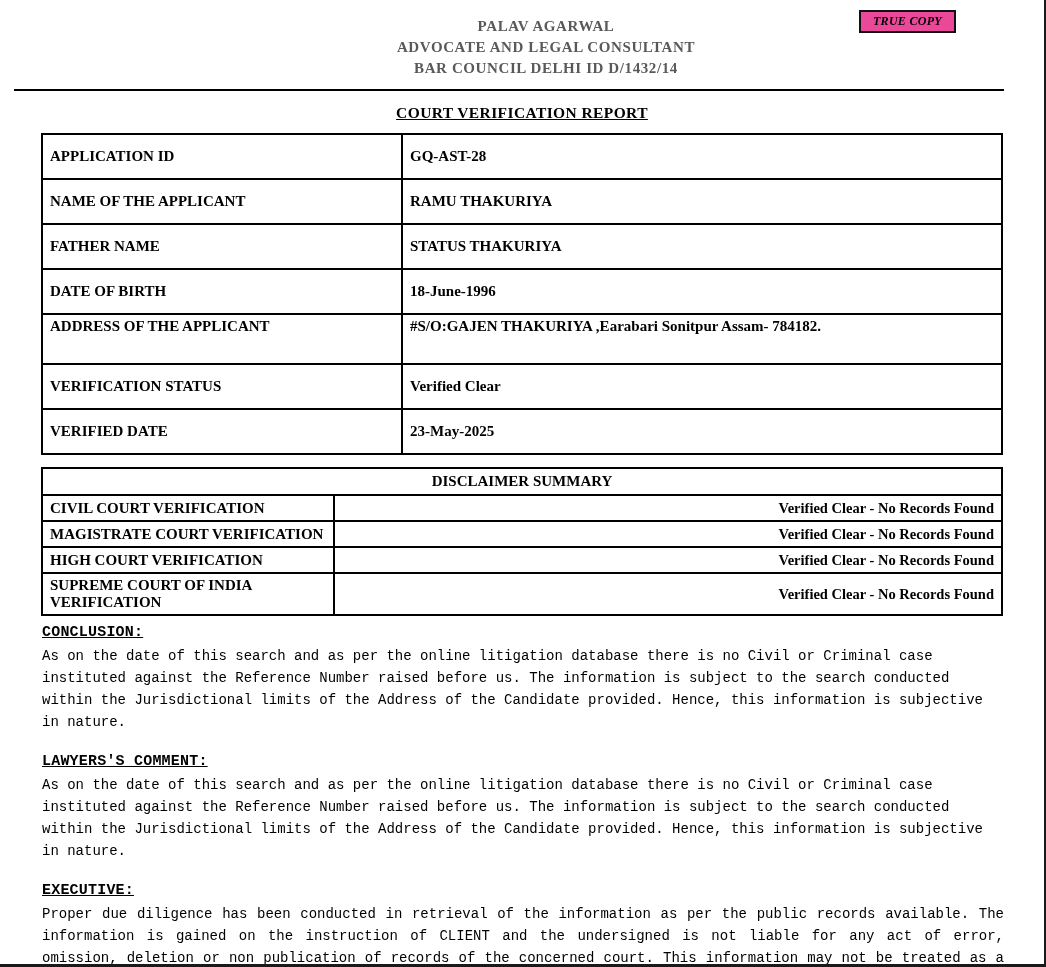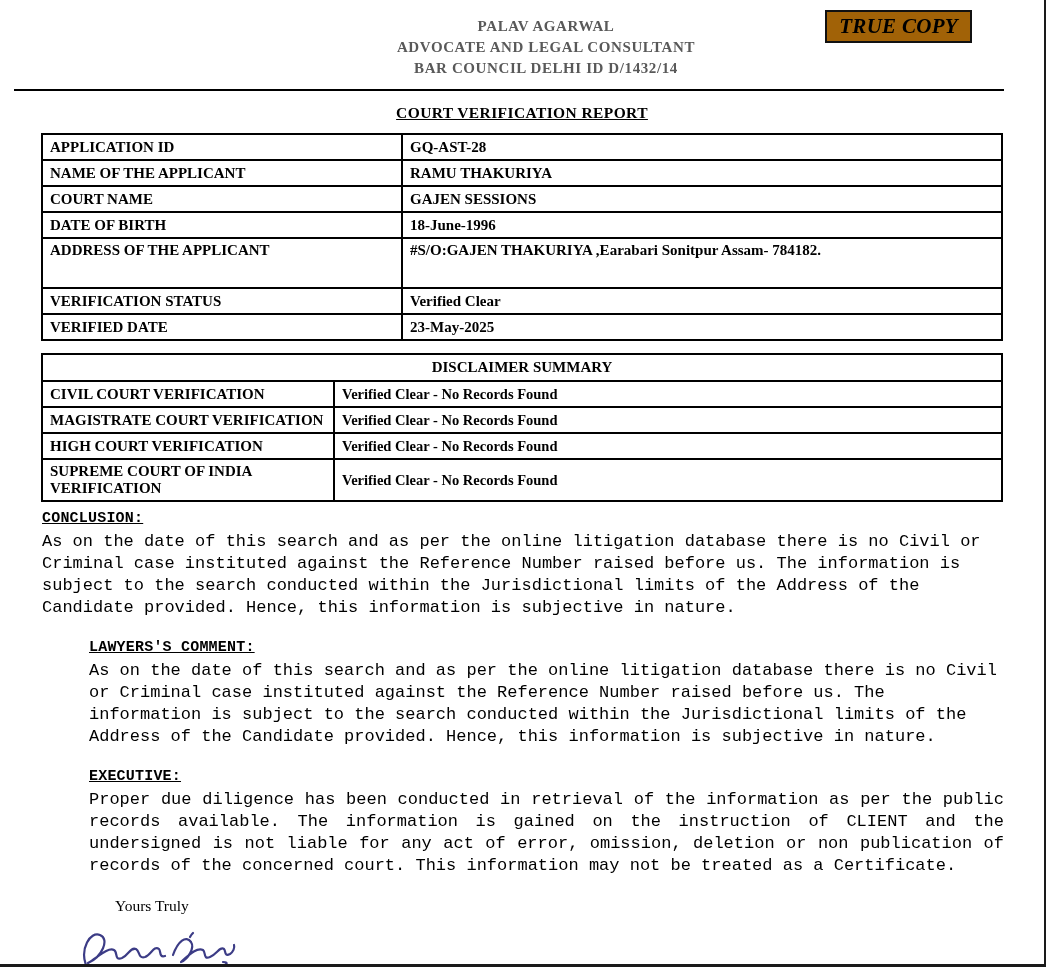--- a/index.html
+++ b/index.html
@@ -8,48 +8,48 @@
     position:relative;
     width:1046px; height:967px;
     background:#fff;
     border-right:2px solid #1a1a1a;
     border-bottom:3px solid #1a1a1a;
     overflow:hidden;
   }
   
   .letterhead { text-align:center; padding-top:16px; color:#595959; font-weight:bold; font-size:15px; letter-spacing:0.6px; line-height:21px;padding-left:48px; }
   .true-copy {
-    position:absolute; top:10px; right:72px;
+    position:absolute; top:10px; right:88px;
     border:2px solid #111; padding:2px 12px;
-    font-style:italic; font-weight:bold; font-size:21px; color:#000;
-    background:#a16207; letter-spacing:0.3px;
+    font-style:italic; font-weight:bold; font-size:12px; color:#000;
+    background:#ec4899; letter-spacing:0.3px;
   }
   .head-rule { border:none; border-top:2px solid #000; margin:10px 40px 0 14px; width:990px; }
   .report-title { text-align:center; font-weight:bold; font-size:15.5px; letter-spacing:0.4px; margin-top:13px; text-decoration:underline; }
 
   
   table { border-collapse:collapse; margin:0 auto; width:962px; }
   .tbl1 { margin-top:11px; }
   .tbl2 { margin-top:12px; }
   td, th { border:2px solid #000; font-size:15px; padding:3px 7px; vertical-align:middle; }
   .tbl1 td.lbl { width:360px; font-weight:bold; }
   .tbl1 td.val { font-weight:bold; }
   .tbl1 tr.addr td { height:50px; vertical-align:top; }
-  .tbl1 tr { height:26px; }
+  .tbl1 tr { height:45px; }
   .tbl2 th { text-align:center; font-size:15px; font-weight:bold; padding:4px; }
   .tbl2 td.lbl { width:292px; font-weight:bold; }
-  .tbl2 td.val { font-weight:bold; text-align:left; font-size:14.5px; }
+  .tbl2 td.val { font-weight:bold; text-align:right; font-size:14.5px; }
   .tbl2 tr { height:26px; }
 
   
   .sections { margin:8px 42px 0 42px; width:962px;font-family:Liberation Mono, monospace; }
   .sec { margin-top:0; }
-  .sec + .sec { margin-top:20px;margin-left:47px; }
+  .sec + .sec { margin-top:20px; }
   .sec-head { font-weight:bold; font-size:15px; text-decoration:underline; letter-spacing:0.2px; }
-  .sec-body { font-size:17px; line-height:22px; margin-top:4px; }
+  .sec-body { font-size:14px; line-height:22px; margin-top:4px; }
   .sec-body.justify { text-align:justify; }
 
   
   .yours { margin:20px 0 0 115px; font-size:15.5px; }
   .sign-wrap { margin:6px 0 0 72px; width:170px; height:62px; }
   .signatory { margin:2px 0 0 68px; font-size:13px; }
   .bar-council { margin:2px 0 0 42px; font-size:16.5px; font-weight:bold; color:#3b76cc; letter-spacing:0.3px; }
 </style>
 </head>
 <body>
@@ -72,22 +72,22 @@
     <tbody>
       <tr>
         <td class="lbl">APPLICATION ID</td>
         <td class="val">GQ-AST-28</td>
       </tr>
       <tr>
         <td class="lbl">NAME OF THE APPLICANT</td>
         <td class="val">RAMU THAKURIYA</td>
       </tr>
       <tr>
-        <td class="lbl">COURT NAME</td>
-        <td class="val">GAJEN SESSIONS</td>
+        <td class="lbl">FATHER NAME</td>
+        <td class="val">STATUS THAKURIYA</td>
       </tr>
       <tr>
         <td class="lbl">DATE OF BIRTH</td>
         <td class="val">18-June-1996</td>
       </tr>
       <tr class="addr">
         <td class="lbl">ADDRESS OF THE APPLICANT</td>
         <td class="val">#S/O:GAJEN THAKURIYA ,Earabari Sonitpur Assam- 784182.</td>
       </tr>
       <tr>

